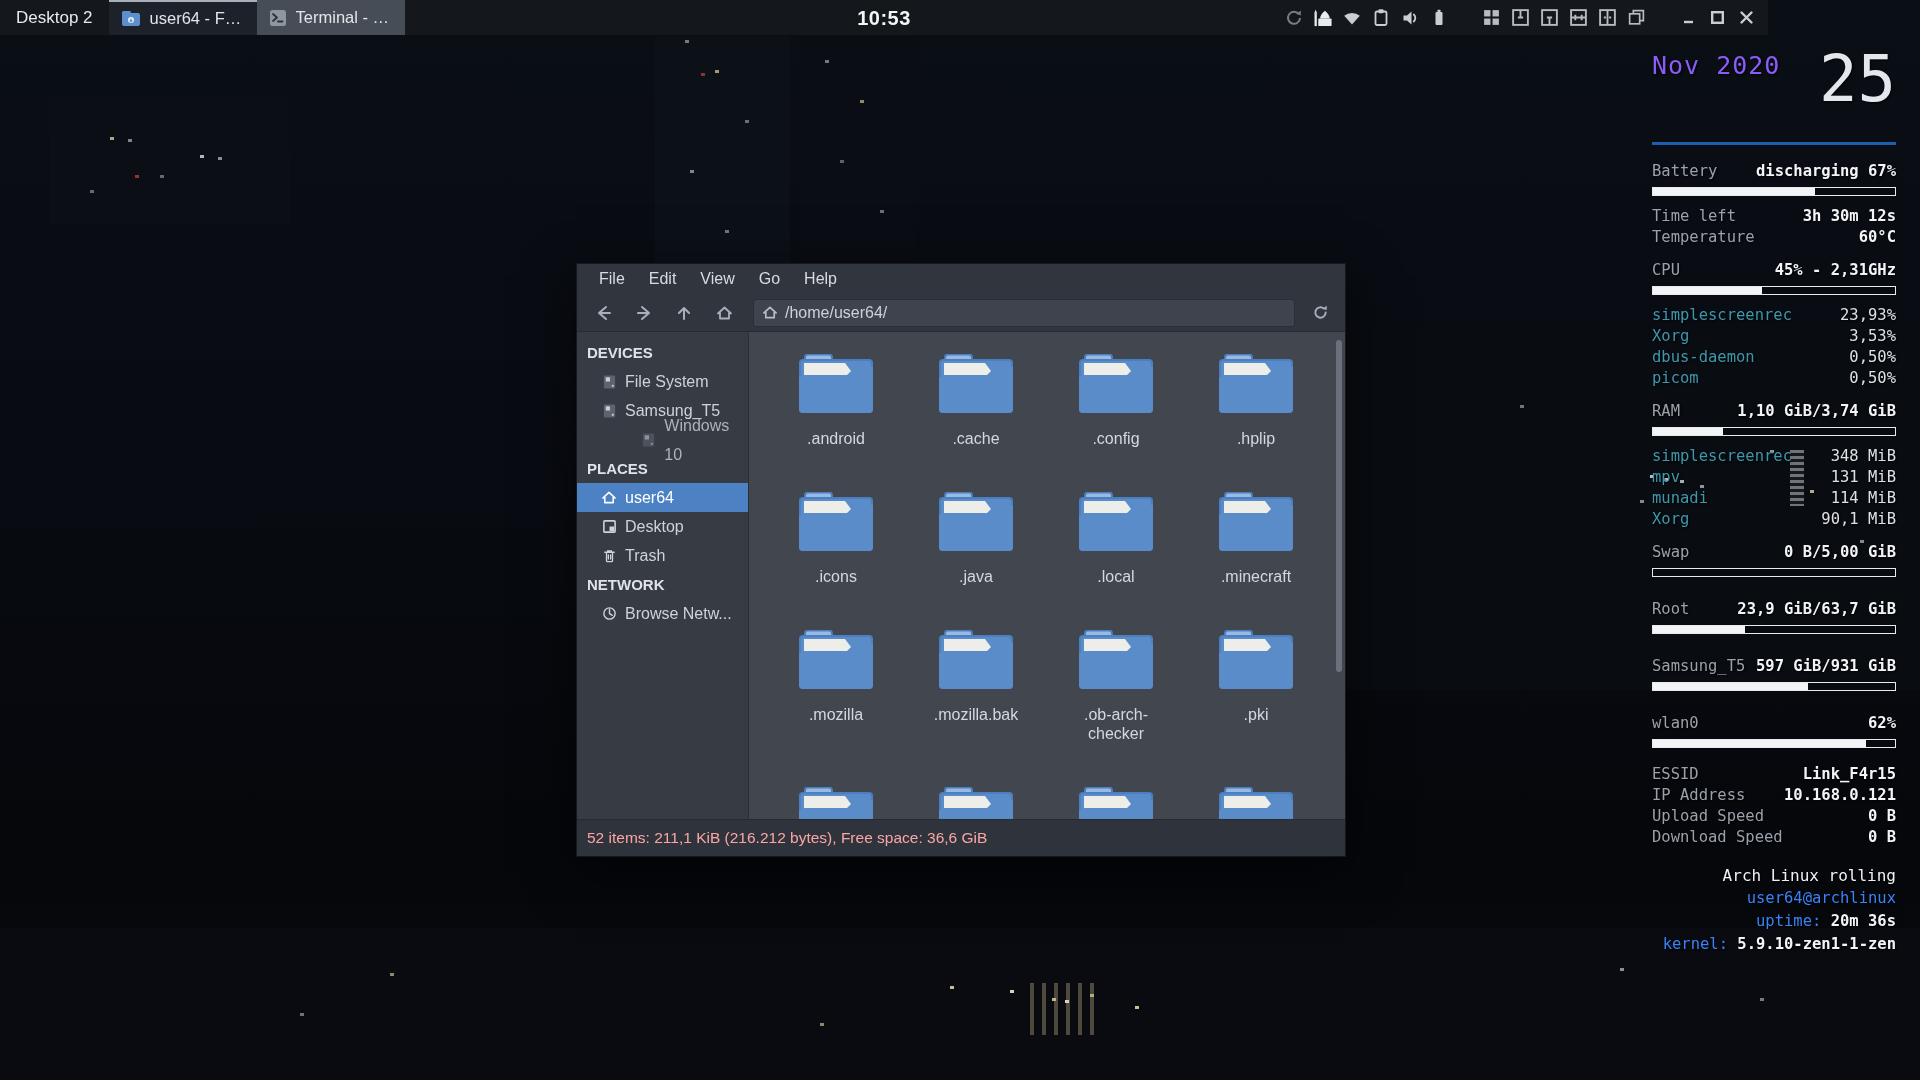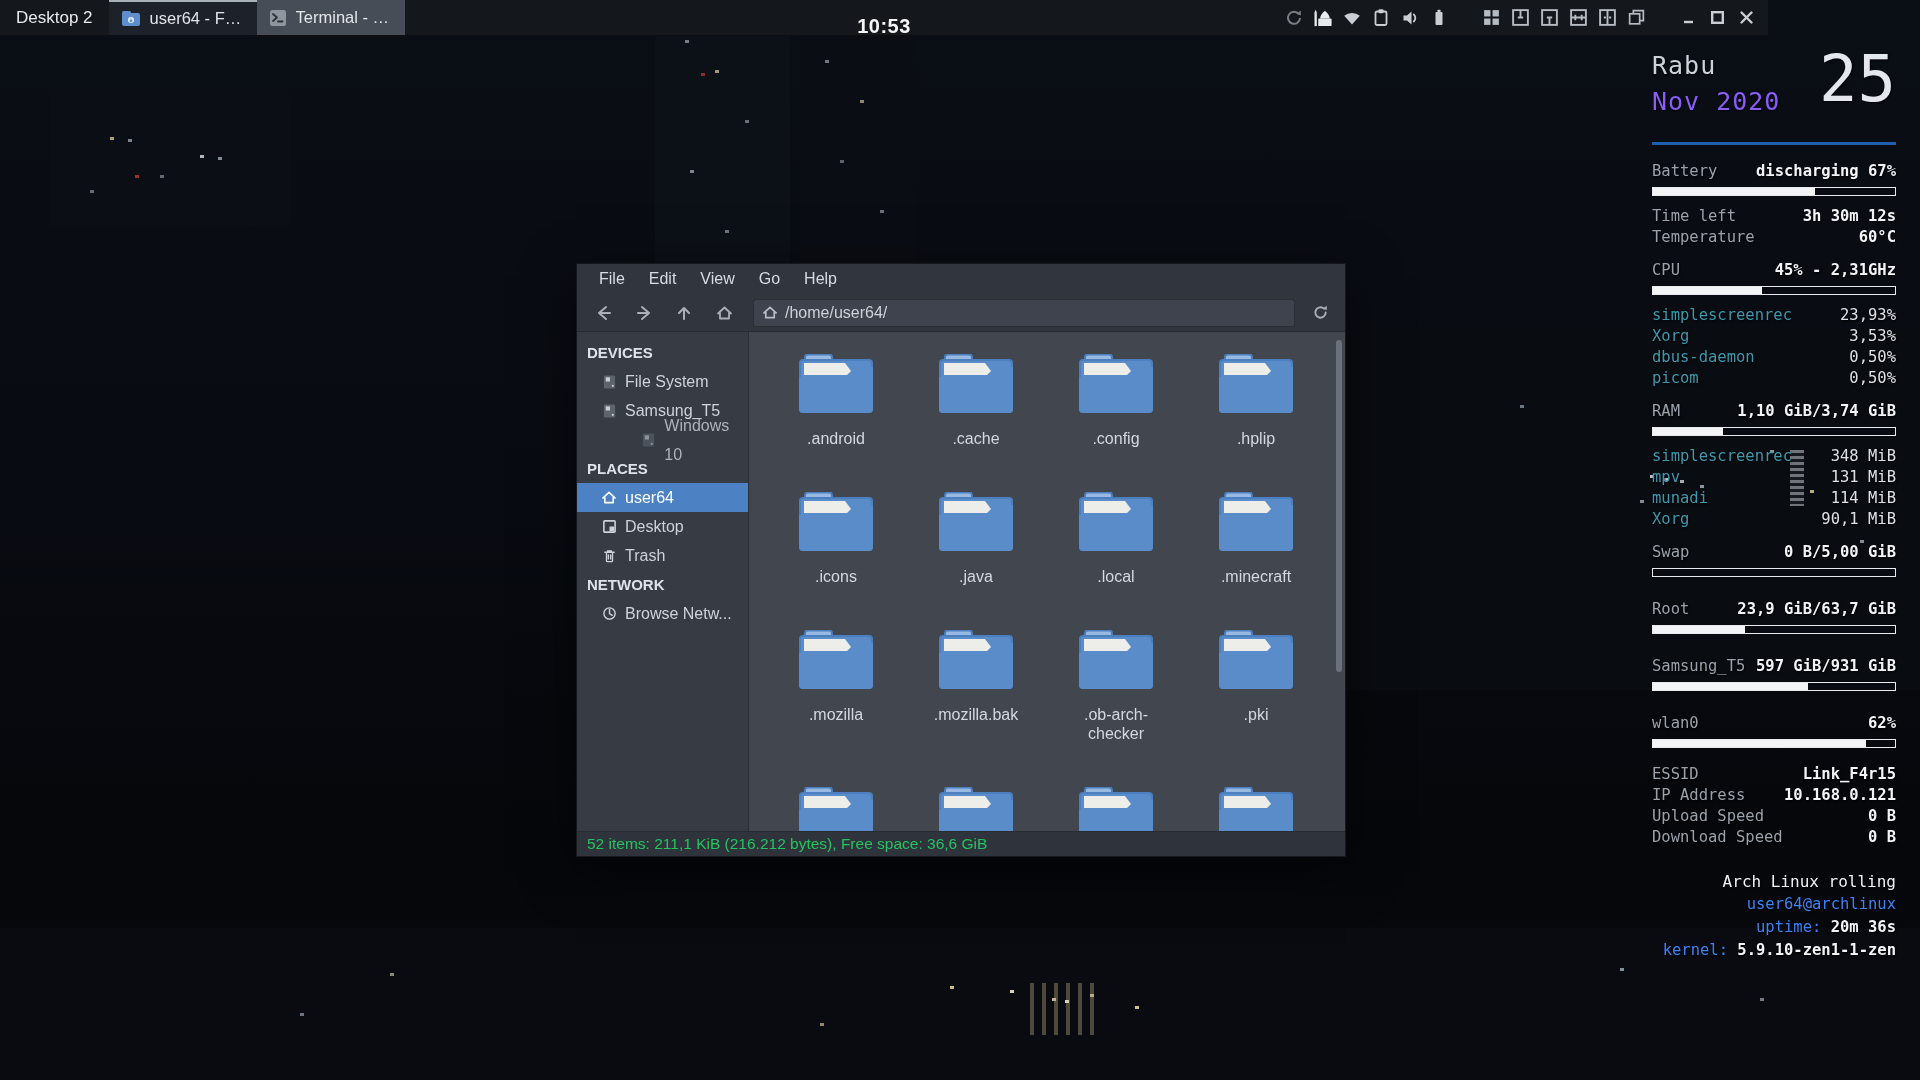--- a/index.html
+++ b/index.html
@@ -21,21 +21,21 @@
   .ws-label { display:flex; align-items:center; padding:0 16px; color:#e6e9ed; }
   .task {
     display:flex; align-items:center; gap:9px; padding:0 12px; width:148px;
     color:#e2e5ea; cursor:default; white-space:nowrap; overflow:hidden;
   }
   .task.active { background:#1d2129; border-top:2px solid #a8b0b9; }
   .task.inactive { background:#474d56; }
   .task svg { flex:0 0 auto; }
   .task .t-title { overflow:hidden; text-overflow:ellipsis; font-size:16.5px; }
   #clock {
-    position:absolute; left:50%; top:8px; transform:translateX(-50%);
+    position:absolute; left:50%; top:0; transform:translateX(-50%);
     height:36px; display:flex; align-items:center;
     font-size:20px; font-weight:700; color:#f3f5f7; letter-spacing:.5px;
   }
   #tray {
     margin-left:auto; display:flex; align-items:center; padding-right:12px; gap:9px;
   }
   .tray-ico { display:flex; align-items:center; justify-content:center; width:20px; height:22px; }
   .grp-gap { width:14px; }
   
   #conky {
@@ -50,21 +50,21 @@
   .c-divider { height:3px; background:#1d5fae; margin:8px 0 16px 0; }
   .c-row { display:flex; justify-content:space-between; line-height:21px; }
   .c-row .lab { color:#9aa1ab; }
   .c-row .val { color:#f2f4f7; font-weight:700; }
   .c-proc { display:flex; justify-content:space-between; line-height:21px;gap:16px; }
   .c-proc .lab { color:#3e98ad; }
   .c-proc .val { color:#dde1e6; }
   .c-bar { height:9px; border:1px solid #e8eaed; margin:5px 0 10px 0; background:rgba(10,12,16,.35); }
   .c-bar .fill { height:100%; background:#f2f4f6; }
   .c-gap { height:12px; } .c-gap-s { height:6px; }
-  .c-footer { margin-top:22px; text-align:right; line-height:23px; }
+  .c-footer { margin-top:16px; text-align:right; line-height:23px; }
   .c-footer .distro { color:#eef1f4; font-size:16px; }
   .c-footer .teal { color:#3b82f6; }
   .c-footer .wval { color:#f2f4f7; font-weight:700; }
   
   #fm {
     position:absolute; left:576px; top:263px; width:770px; height:594px;
     background:#41464f; border:1px solid #15181d; z-index:20;
     box-shadow:0 14px 48px rgba(0,0,0,.6); display:flex; flex-direction:column;
   }
   #fm-menubar {
@@ -100,22 +100,22 @@
     padding:22px 0 0 17px; row-gap:44px;
   }
   .folder-cell { display:flex; flex-direction:column; align-items:center; gap:11px; cursor:default; }
   .folder-label {
     font-size:16px; color:#d4d8df; text-align:center; line-height:19px;
     max-width:118px; word-break:break-word;
   }
   #fm-scrollbar { position:absolute; right:2px; top:4px; width:8px; height:490px; }
   #fm-scroll-thumb { position:absolute; top:4px; left:1px; width:6px; height:332px; background:#6b717c; border-radius:3px; }
   #fm-statusbar {
-    height:25px; background:#2f333c; border-top:1px solid #262a31;
-    display:flex; align-items:center; padding-left:10px; font-size:15.5px; color:#22c55e; flex:0 0 auto;
+    height:37px; background:#2f333c; border-top:1px solid #262a31;
+    display:flex; align-items:center; padding-left:10px; font-size:15.5px; color:#fca5a5; flex:0 0 auto;
   }
 </style>
 </head>
 <body>
 
 <div>
   <div class="bld" style="left:50px;top:95px;width:240px;height:130px;background:#0b0e14;">
     <div class="lights" style="left:0;top:0;opacity:.85;box-shadow:60px 42px #c9bd8a,78px 44px #8d99a6,150px 60px #d0d4d9,168px 62px #9aa5b0,110px 80px #6f7a86,85px 80px #b03a34,40px 95px #707b87;"></div>
   </div>
   <div class="bld" style="left:655px;top:0;width:135px;height:330px;background:#0c1017;">
@@ -251,21 +251,20 @@
       <span class="tray-ico">
         <svg width="17" height="17" viewBox="0 0 17 17">
           <path d="M3.5 3.5 L13.5 13.5 M13.5 3.5 L3.5 13.5" stroke="#c9ced4" stroke-width="2.4" stroke-linecap="round"></path>
         </svg>
       </span>
     </div>
 </div>
 
 <div id="conky">
   <div class="c-date">
-    <div class="c-weekday">Rabu</div>
     <div class="c-monthyear">Nov 2020</div>
     <div class="c-day">25</div>
   </div>
   <div class="c-divider"></div>
   <div id="conky-blocks">
       <div class="c-row">
         <span class="lab">Battery</span>
         <span class="val">discharging 67%</span>
       </div>
       <div class="c-bar">

